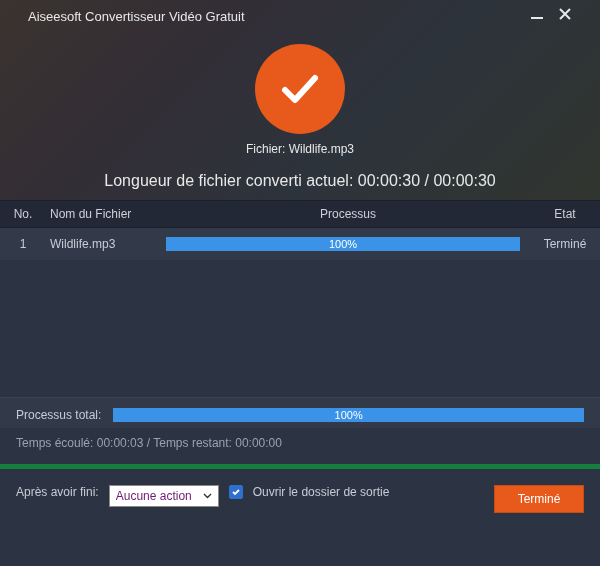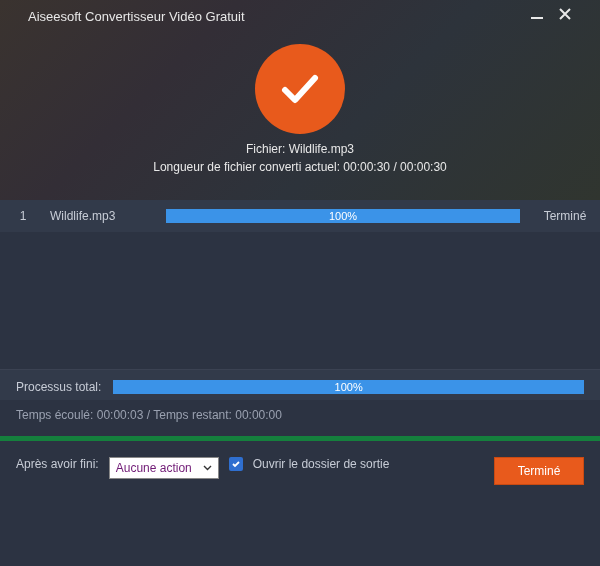--- a/index.html
+++ b/index.html
@@ -54,22 +54,22 @@
     justify-content: center;
     margin-top: 12px;
   }
   .file-line {
     color: #e8e8e8;
     font-size: 12px;
     margin-top: 8px;
   }
   .length-line {
     color: #e8e8e8;
-    font-size: 12px;
-    margin-top: 4px;
+    font-size: 16px;
+    margin-top: 16px;
   }
   .table-header {
     display: flex;
     background: #232836;
     color: #ccd0d8;
     font-size: 12px;
     height: 28px;
     align-items: center;
     border-top: 1px solid #1c202b;
     border-bottom: 1px solid #1c202b;
@@ -207,20 +207,26 @@
     <div class="success-circle">
       <svg width="54" height="54" viewBox="0 0 54 54">
         <path d="M12 28 L22 38 L42 16" stroke="#fff" stroke-width="6" fill="none" stroke-linecap="round" stroke-linejoin="round"></path>
       </svg>
     </div>
 
     <div class="file-line">Fichier: Wildlife.mp3</div>
     <div class="length-line">Longueur de fichier converti actuel: 00:00:30 / 00:00:30</div>
   </div>
 
+  <div class="table-header">
+    <div class="col-no">No.</div>
+    <div class="col-name">Nom du Fichier</div>
+    <div class="col-proc">Processus</div>
+    <div class="col-etat">Etat</div>
+  </div>
 
   <div class="table-body">
     <div class="row">
       <div class="col-no">1</div>
       <div class="col-name">Wildlife.mp3</div>
       <div class="progress-cell">
         <div class="pbar">
           <span>100%</span>
         </div>
       </div>

